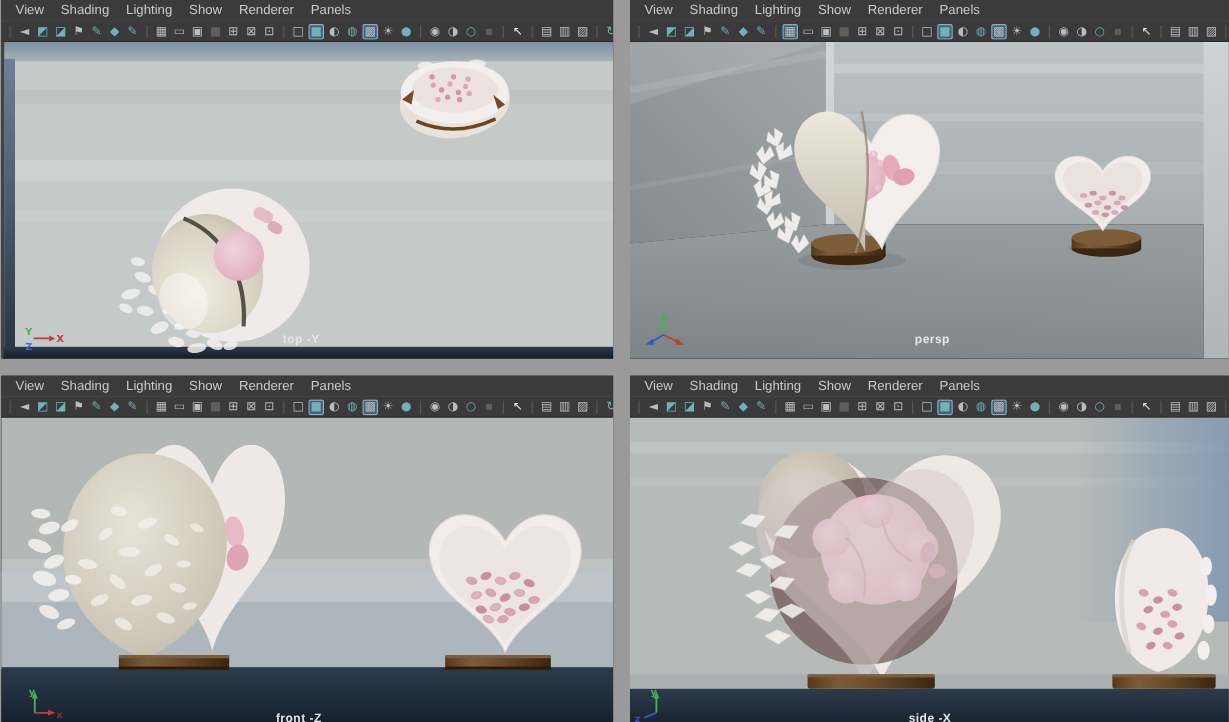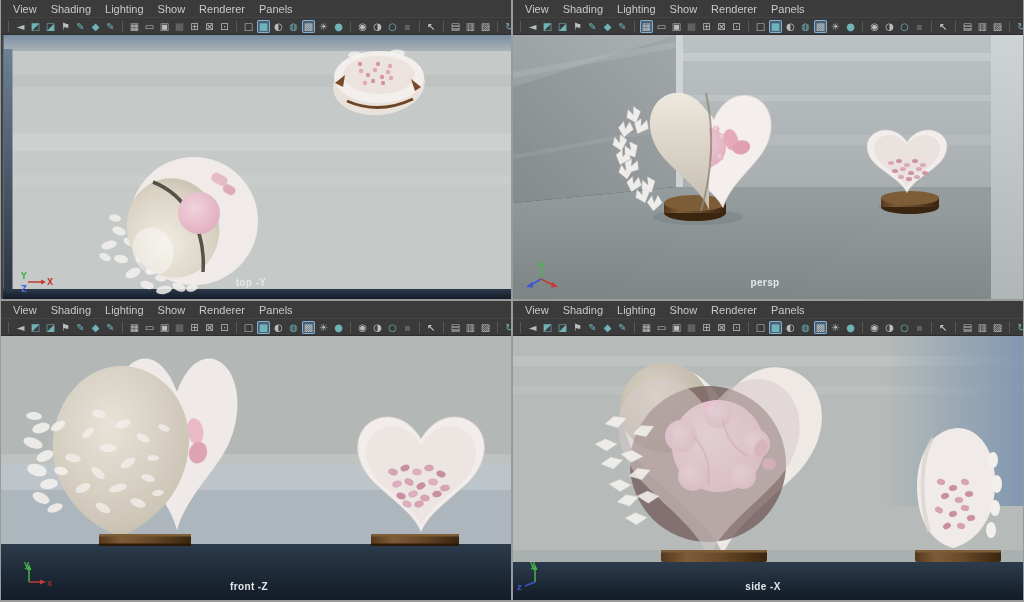--- a/index.html
+++ b/index.html
@@ -1,18 +1,18 @@
 <!DOCTYPE html>
 <html><head>
 <meta charset="utf-8">
 <style>
   html,body{margin:0;padding:0;background:#9a9a9a;}
   .layout{width:1024px;height:602px;background:#9a9a9a;display:grid;
     grid-template-columns:510px 510px;grid-template-rows:299px 299px;
-    gap:2px;padding:0 1px 2px 1px;box-sizing:border-box;}
+    gap:14px;padding:0 1px 2px 1px;box-sizing:border-box;}
   .viewport{display:flex;flex-direction:column;overflow:hidden;background:#3a3a3a;}
   .vp-menubar{height:17px;flex:0 0 17px;background:#3b3b3b;display:flex;align-items:center;
     padding-left:12px;font:11px "Liberation Sans","DejaVu Sans",sans-serif;color:#c9c9c9;}
   .mitem{margin-right:14px;cursor:default;white-space:nowrap;}
   .vp-toolbar{height:18px;flex:0 0 18px;background:#3a3a3a;border-top:1px solid #434343;
     border-bottom:1px solid #2e2e2e;display:flex;align-items:center;gap:2px;padding:0 4px;box-sizing:border-box;}
   .icon{width:13px;height:13px;font:10px "DejaVu Sans",sans-serif;line-height:13px;text-align:center;
     border-radius:2px;flex:0 0 auto;cursor:default;}
   .icon.light{color:#b9bdbf}.icon.teal{color:#6fb2b8}.icon.dark{color:#5f5f5f}.icon.white{color:#e8e8e8}
   .icon.selected{background:#496072;box-shadow:inset 0 0 0 1px #86aecf;}

